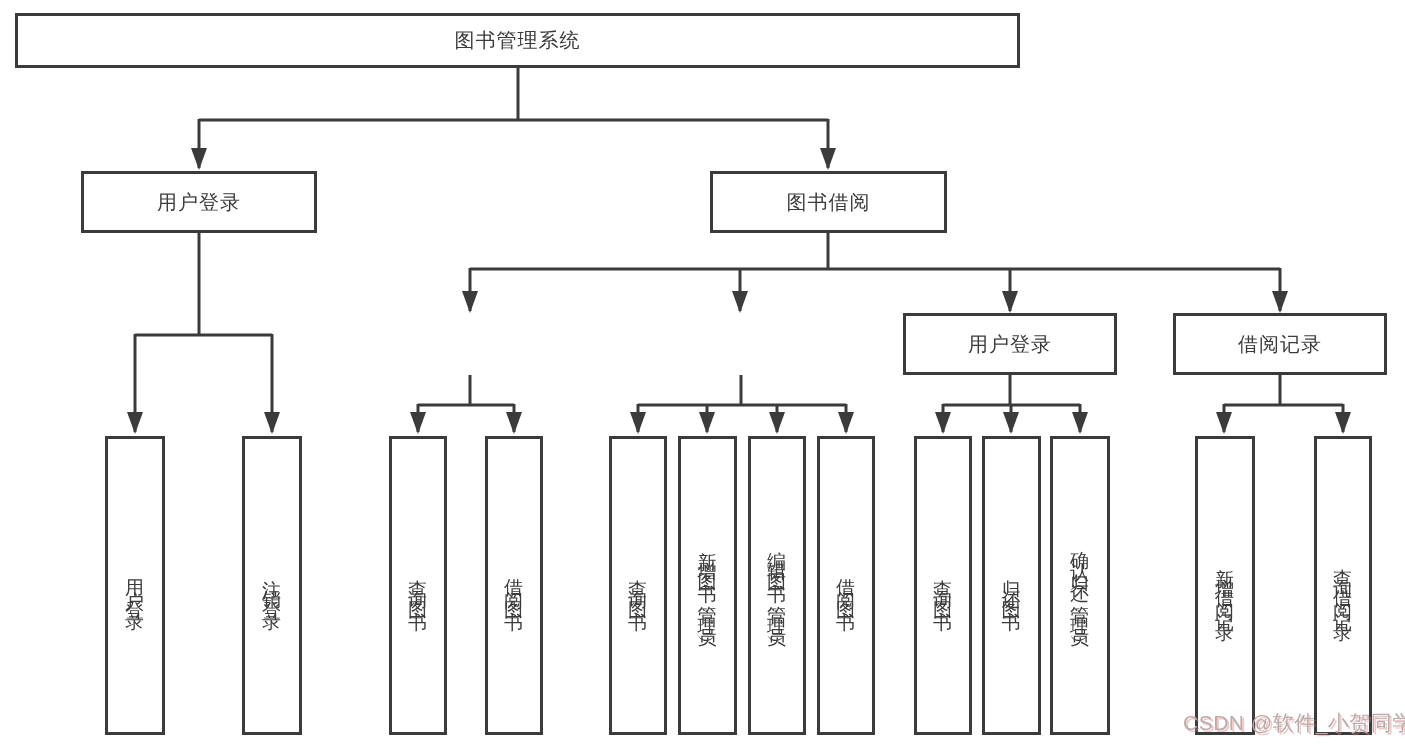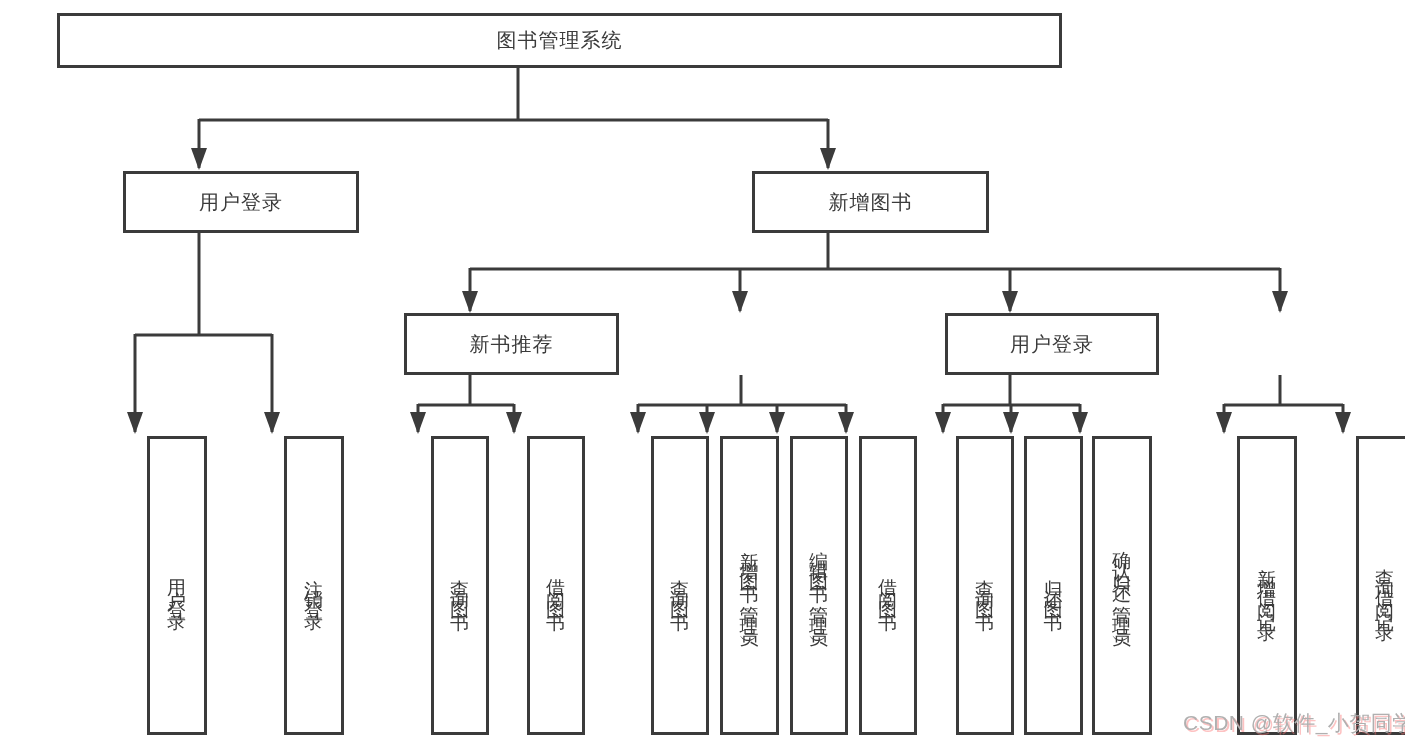--- a/index.html
+++ b/index.html
@@ -22,21 +22,20 @@
     fill:var(--line,#3b3b3b);
     stroke:none;
   }
   .box{
     position:absolute;z-index:2;
     background:#fff;
     border:3px solid var(--border,#3b3b3b);
     box-sizing:border-box;
     display:flex;align-items:center;justify-content:center;
     color:var(--text,#3b3b3b);
-    margin-left:42px;
   }
   .hbox{
     font-size:20px;
     letter-spacing:1px;
     white-space:nowrap;
   }
   .leaf .vtext{
     writing-mode:vertical-rl;
     text-orientation:mixed;
     font-size:19px;
@@ -103,24 +102,24 @@
 
     <path d="M1280 375 V406"></path>
     <path d="M1224 405 H1343"></path>
     <path d="M1224 404 V432" marker-end="url(#arw)"></path>
     <path d="M1343 404 V432" marker-end="url(#arw)"></path>
   </svg>
 
   <div class="box hbox" style="left:15px;top:13px;width:1005px;height:55px">图书管理系统</div>
 
   <div class="box hbox" style="left:81px;top:171px;width:236px;height:62px">用户登录</div>
-  <div class="box hbox" style="left:710px;top:171px;width:237px;height:62px">新增图书</div>
+  <div class="box hbox" style="left:710px;top:171px;width:237px;height:62px">图书借阅</div>
 
-  <div class="box hbox" style="left:362px;top:313px;width:215px;height:62px">新书推荐</div>
   <div class="box hbox" style="left:903px;top:313px;width:214px;height:62px">用户登录</div>
+  <div class="box hbox" style="left:1173px;top:313px;width:214px;height:62px">借阅记录</div>
 
   <div class="box leaf" style="left:105px;top:436px;width:60px;height:299px">
     <span class="vtext">用户登录</span>
   </div>
   <div class="box leaf" style="left:242px;top:436px;width:60px;height:299px">
     <span class="vtext">注销登录</span>
   </div>
 
   <div class="box leaf" style="left:389px;top:436px;width:58px;height:299px">
     <span class="vtext">查询图书</span>

